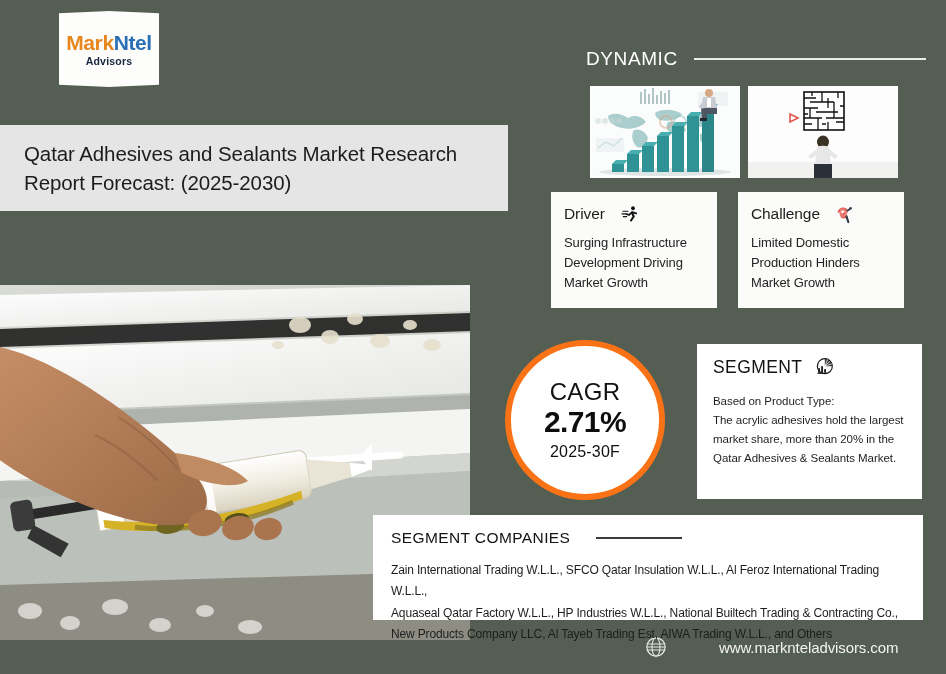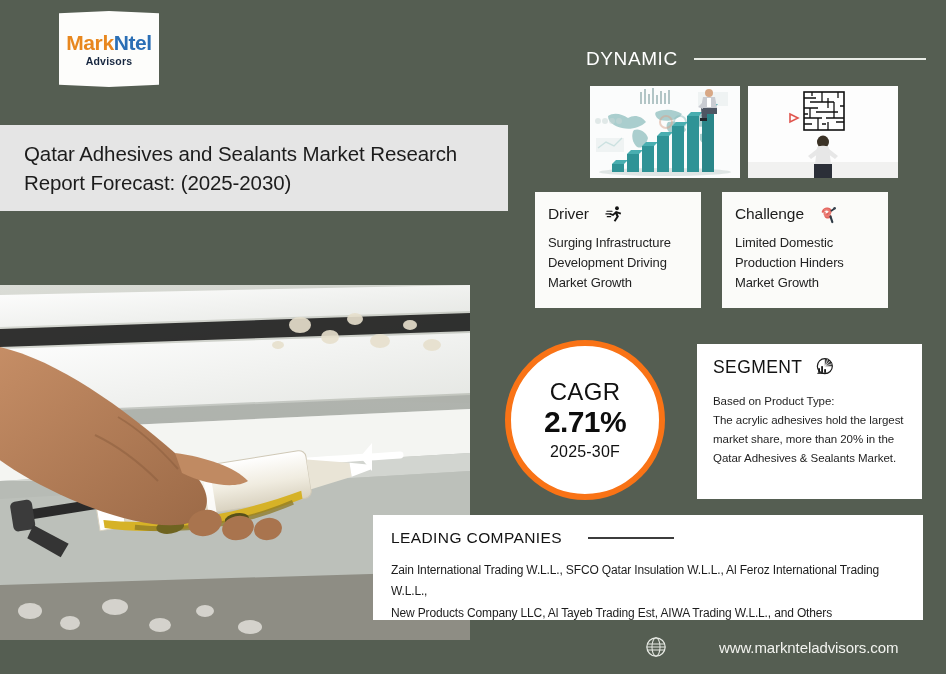--- a/index.html
+++ b/index.html
@@ -51,21 +51,21 @@
   
   .thumb { position:absolute; top:86px; width:150px; height:92px; overflow:hidden;
            background:#fff; }
   .thumb-a { left:590px; }
   .thumb-b { left:748px; }
   .thumb svg { display:block; width:100%; height:100%; }
 
   
   .card {
     position:absolute; top:192px; width:166px; height:116px;
-    background:#fbfbf9; padding:12px 13px 0 13px;
+    background:#fbfbf9; padding:12px 13px 0 13px;margin-left:16px;
   }
   .card-driver { left:535px; }
   .card-chal { left:722px; }
   .card-head { display:flex; align-items:center; gap:16px; margin-bottom:9px; }
   .card-title { font-size:15.5px; color:#1c1c1c; letter-spacing:-.1px; }
   .card-icon { width:20px; height:20px; display:flex; align-items:center; justify-content:center; }
   .card-body { font-size:13px; color:#232323; line-height:1.55; letter-spacing:-.1px; }
 
   
   .cagr {
@@ -383,24 +383,25 @@
     <div class="seg-body">
       <div>Based on Product Type:</div>
       <div>The acrylic adhesives hold the largest</div>
       <div>market share, more than 20% in the</div>
       <div>Qatar Adhesives &amp; Sealants Market.</div>
     </div>
   </div>
 
   <div class="leading">
     <div class="lead-head">
-      <span class="lead-title">LEADING COMPANIES</span>
+      <span class="lead-title">SEGMENT COMPANIES</span>
       <span class="lead-rule"></span>
     </div>
     <div class="lead-line">Zain International Trading W.L.L., SFCO Qatar Insulation W.L.L., Al Feroz International Trading W.L.L.,</div>
+    <div class="lead-line">Aquaseal Qatar Factory W.L.L., HP Industries W.L.L., National Builtech Trading &amp; Contracting Co.,</div>
     <div class="lead-line">New Products Company LLC,  Al Tayeb Trading Est, AIWA Trading W.L.L., and Others</div>
   </div>
 
   <div class="footer">
     <span class="globe">
       <svg viewBox="0 0 24 24" width="22" height="22" aria-hidden="true">
         <circle cx="12" cy="12" r="10" fill="none" stroke="#e7eae4" stroke-width="1.3"></circle>
         <ellipse cx="12" cy="12" rx="4.4" ry="10" fill="none" stroke="#e7eae4" stroke-width="1.1"></ellipse>
         <path d="M2.4,8.8 L21.6,8.8 M2.4,15.2 L21.6,15.2 M2,12 L22,12" stroke="#e7eae4" stroke-width="1.1"></path>
       </svg>

